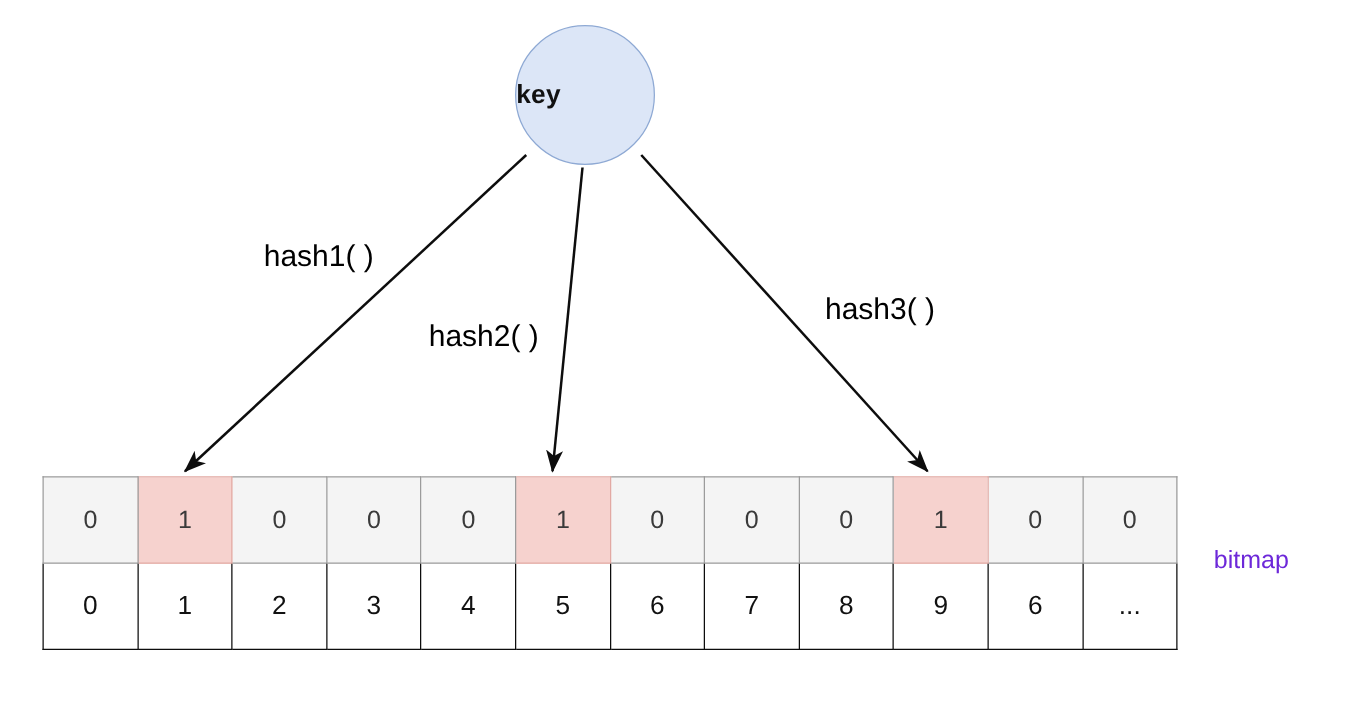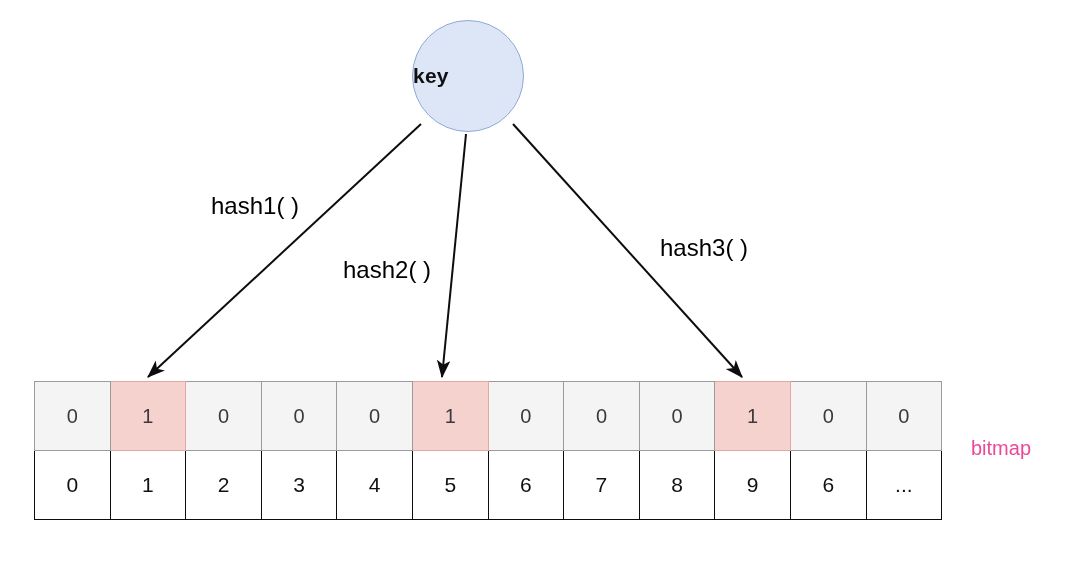--- a/index.html
+++ b/index.html
@@ -87,21 +87,21 @@
     color: #111111;
     font-size: 21px;
   }
 
   
   #bitmap-caption {
     position: absolute;
     left: 971px;
     top: 437px;
     font-size: 20px;
-    color: #ec4899;
+    color: #6d28d9;
   }
 </style>
 </head>
 <body>
 
 <svg id="canvas" viewBox="0 0 1080 563" xmlns="http://www.w3.org/2000/svg">
   <defs>
     <marker id="arrowhead" markerWidth="10" markerHeight="10" refX="8.4" refY="3.4" orient="auto" markerUnits="strokeWidth">
       <path d="M0,0 L9,3.4 L0,6.8 L2.3,3.4 z" fill="#0d0d0d"></path>
     </marker>

